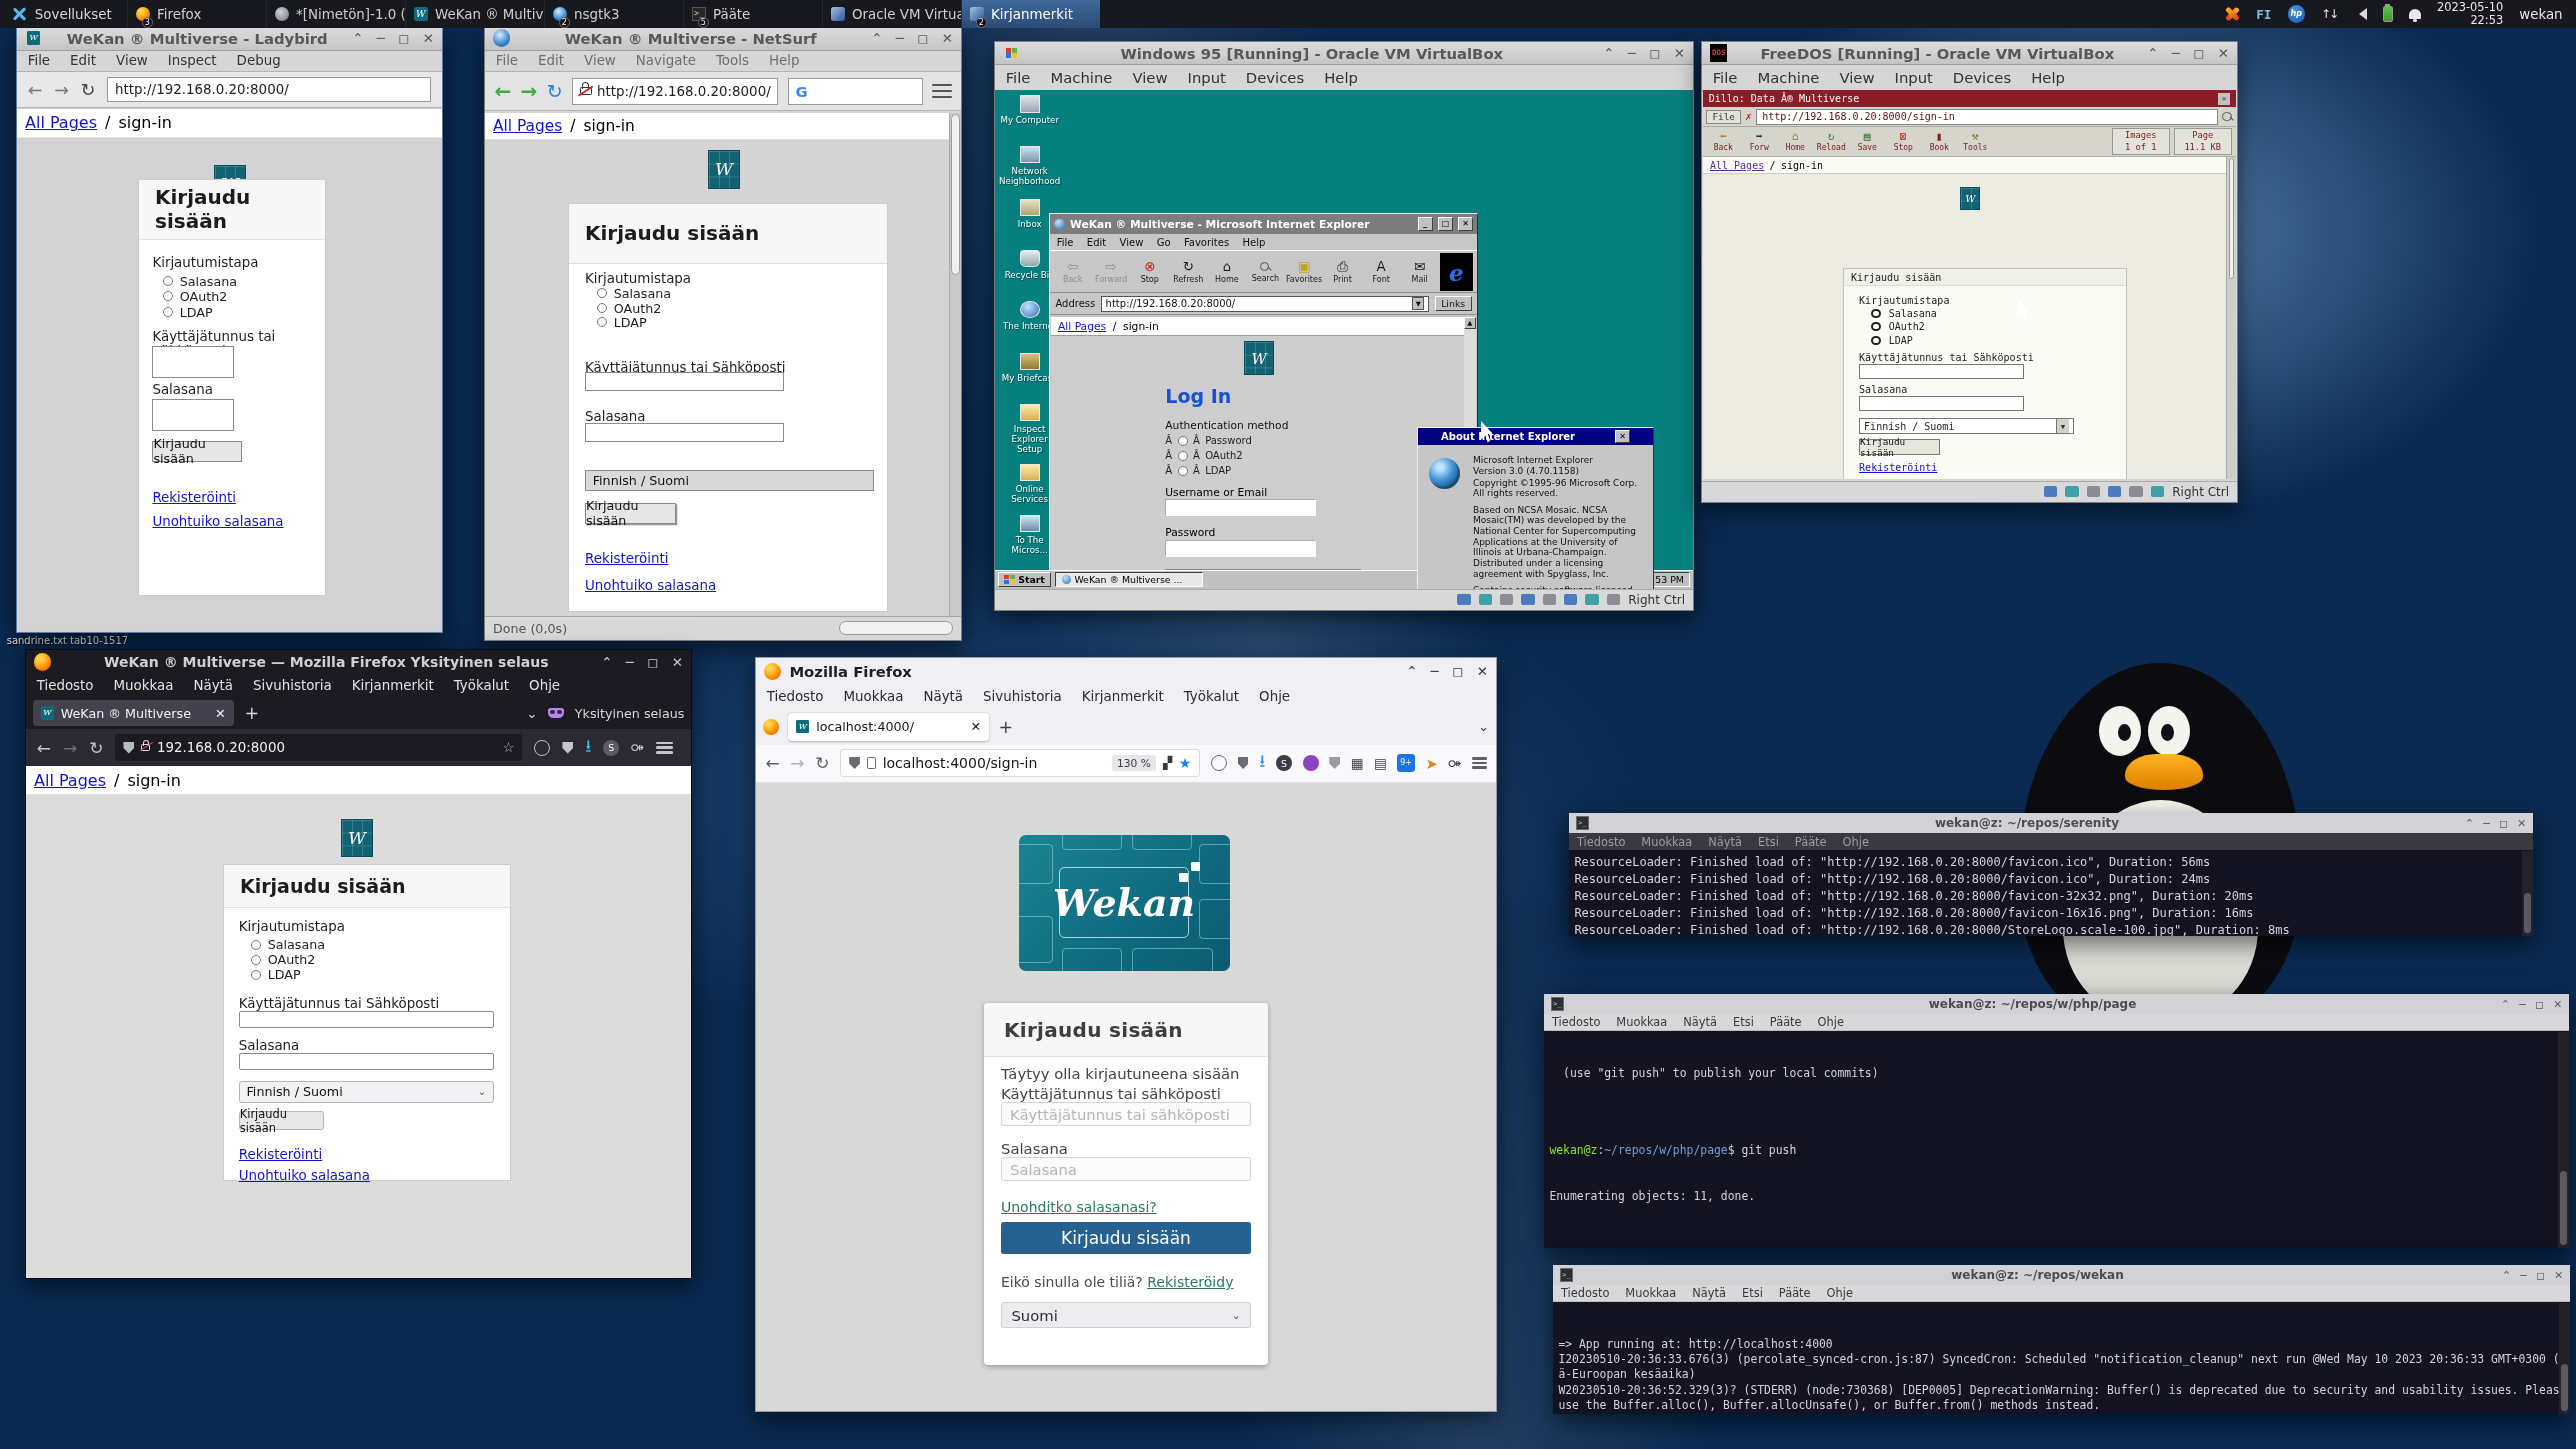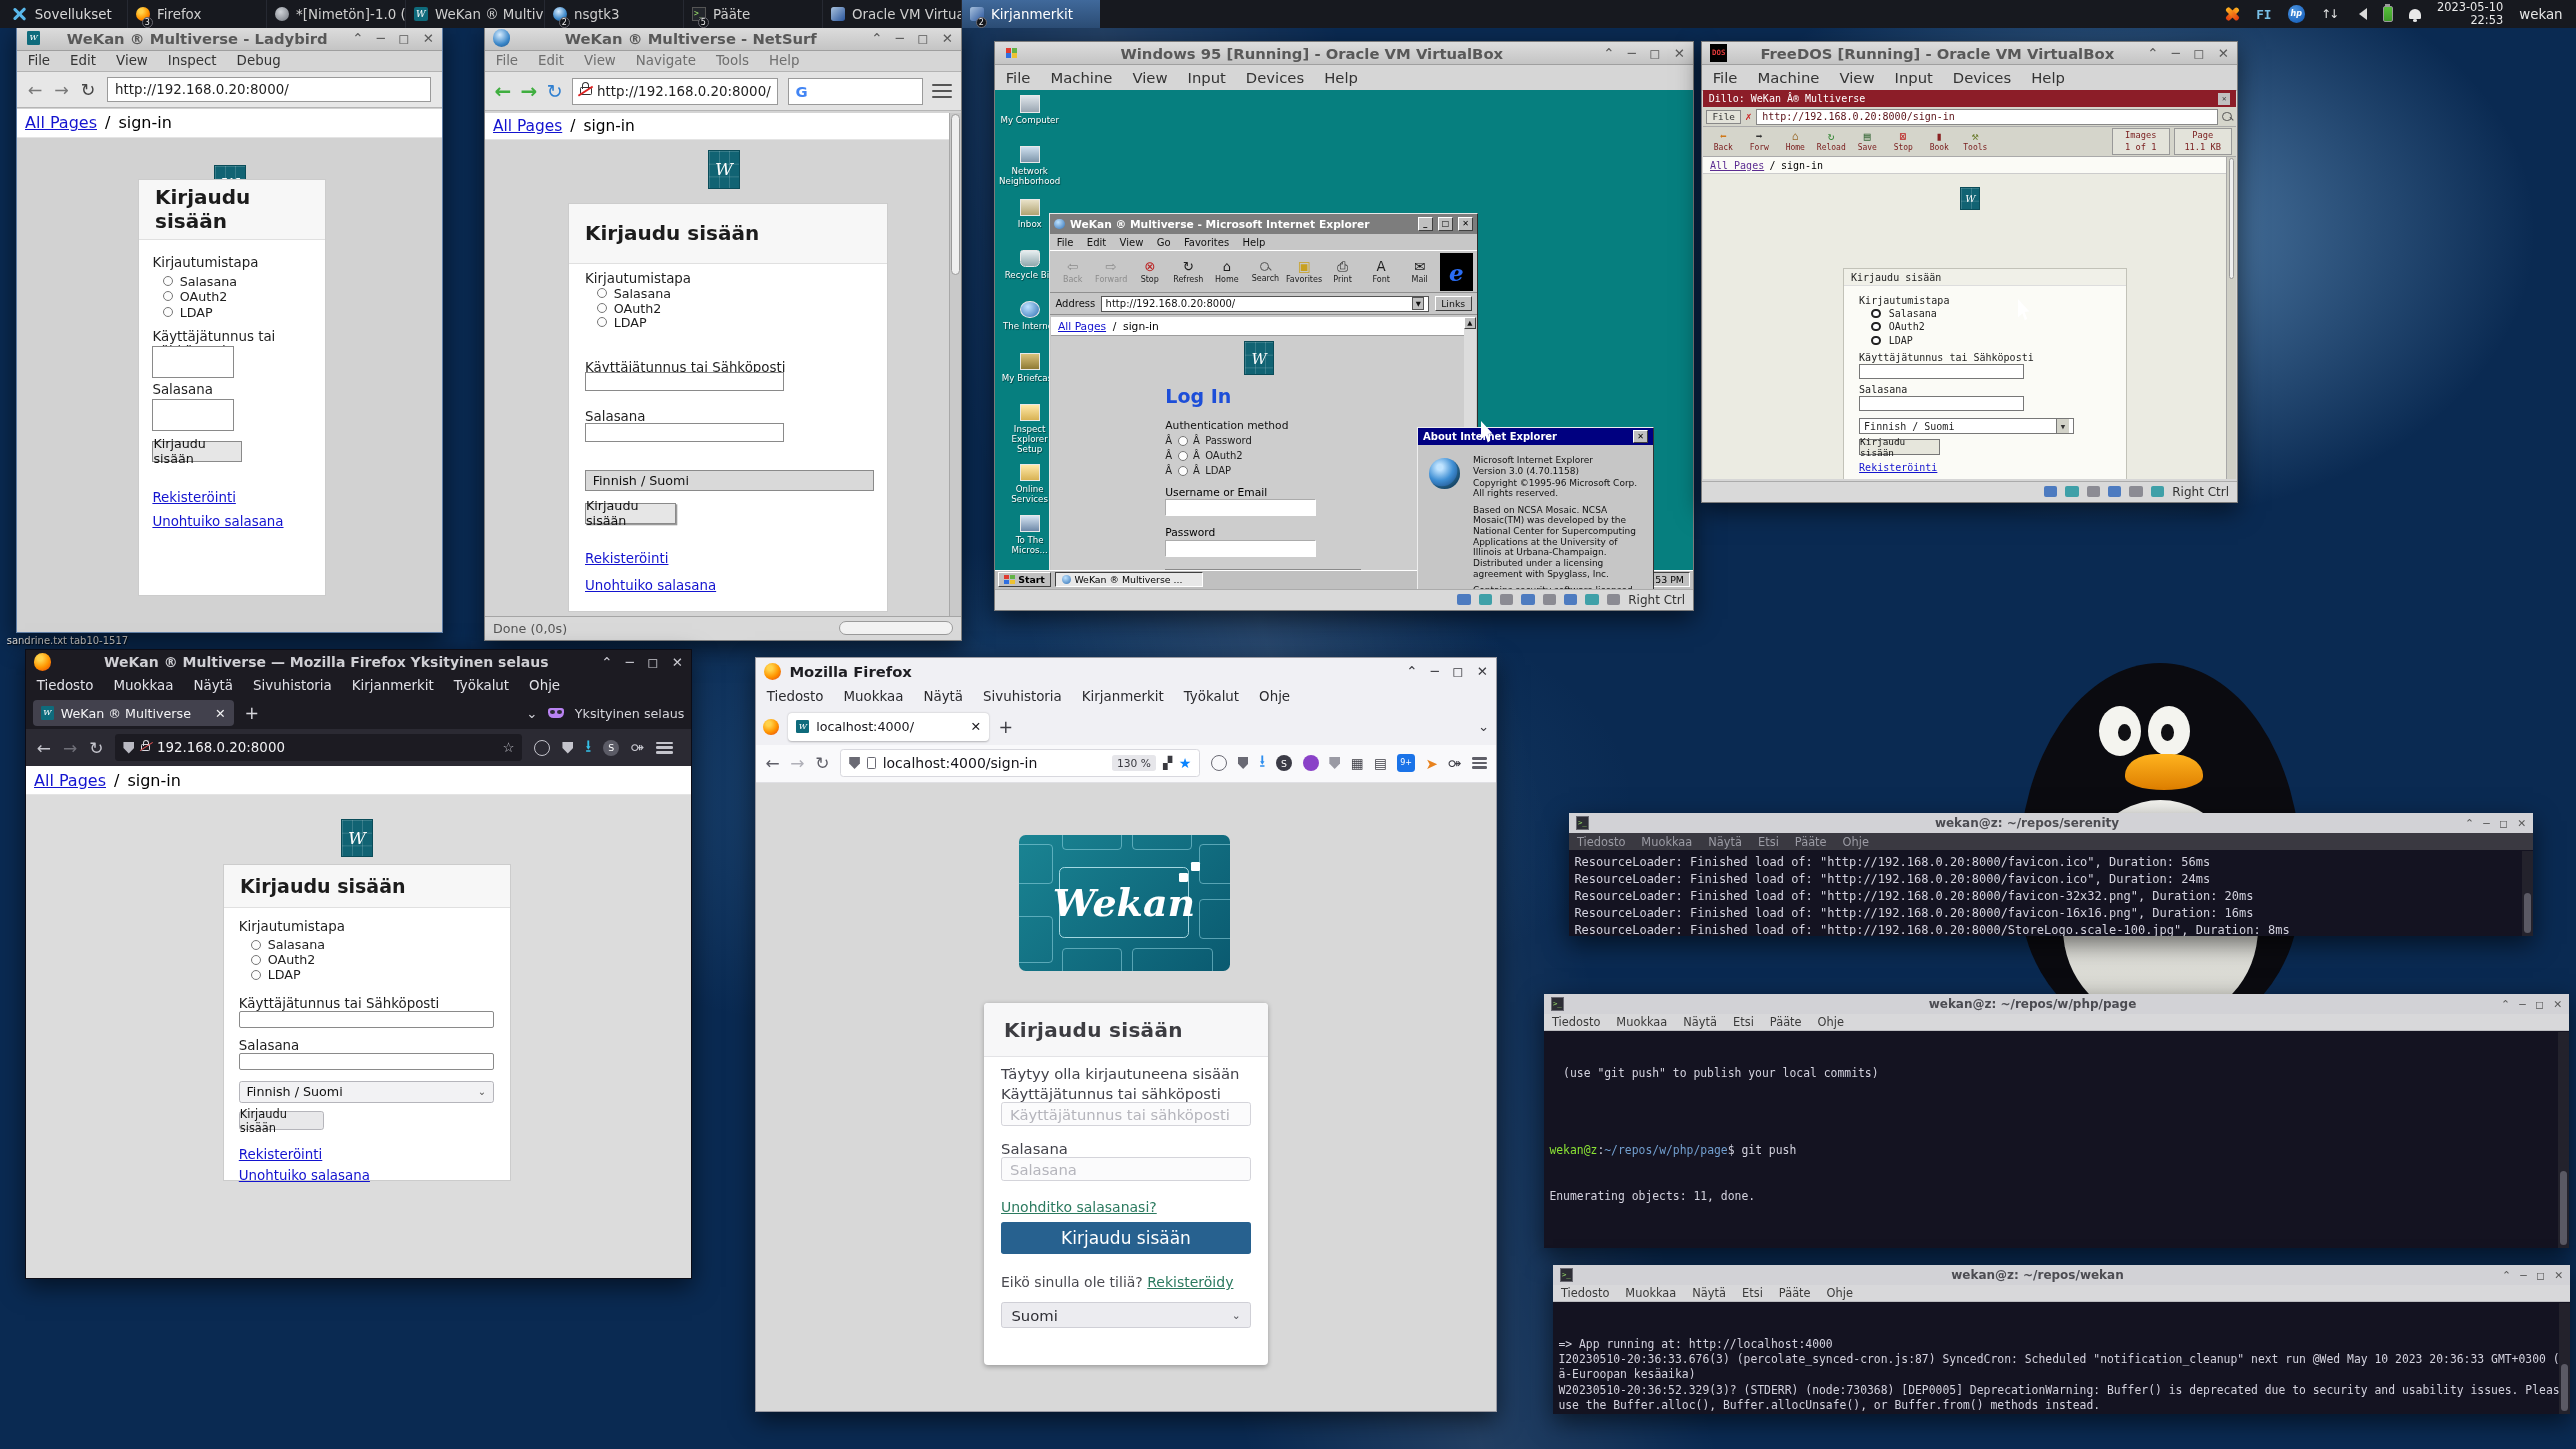--- a/index.html
+++ b/index.html
@@ -121,21 +121,21 @@
 .iestatus{position:absolute;left:1.3px;right:1.3px;bottom:1.3px;height:16px;display:flex;align-items:center;padding:0 5.4px;font-size:8.7px;color:#111;border-top:0.7px solid #fff;background:#c7c7c7}
 .iescroll{position:absolute;right:1.3px;top:103px;width:12px;bottom:19px;background:#dcdcdc}
 .sq{width:12px;height:12px;font-size:6.7px;display:flex;align-items:center;justify-content:center;color:#111}
 .w95task{position:absolute;left:0;right:0;height:19px;background:#c0c0c0;border-top:0.7px solid #fff;display:flex;align-items:center;gap:4px;padding:0 2.7px;font-size:9.4px;color:#000}
 .flag{width:10.7px;height:9.4px;display:grid;grid-template-columns:1fr 1fr;grid-template-rows:1fr 1fr;gap:0.7px}
 .flag b:nth-child(1){background:#e03a2f}.flag b:nth-child(2){background:#62b246}.flag b:nth-child(3){background:#2f6fe0}.flag b:nth-child(4){background:#eec230}
 .vbstatus{position:absolute;left:0;right:0;bottom:0;height:21.5px;background:#d9d9d9;border-top:0.7px solid #ababab;display:flex;align-items:center;justify-content:flex-end;gap:8px;padding:0 8px;font-size:12px;color:#333}
 .sic{width:13.4px;height:10.7px;border-radius:2px;background:#9fb4c8;flex:none}
 .sic.b{background:#4d7bc0}.sic.g{background:#8b8b93}.sic.t{background:#3fa0a8}
 .about{position:absolute;left:422px;top:337px;width:237px;height:199px;background:#c6c6c6;border-top:1.3px solid #eee;border-left:1.3px solid #eee;border-right:1.3px solid #333;border-bottom:1.3px solid #333;z-index:5}
-.abtitle{height:17.4px;background:#000080;color:#fff;font-weight:bold;font-size:10px;display:flex;align-items:center;padding:0 5px}
+.abtitle{height:17.4px;background:#000080;color:#fff;font-weight:bold;font-size:10px;display:flex;align-items:center;padding:0 23px}
 .abglobe{position:absolute;left:10.7px;top:29.5px;width:31px;height:31px;border-radius:50%;background:radial-gradient(circle at 35% 30%,#bfe3ff 10%,#3f8fd4 45%,#1b4c86 80%);box-shadow:inset -2.7px -2.7px 0 rgba(0,40,0,.25)}
 .abtext{position:absolute;left:55px;right:6.7px;top:27px;font-size:9px;line-height:10.7px;color:#111}
 .abtext p{margin-bottom:5.4px}
 
 #fd{left:1701px;top:41px;width:537px;height:462px;background:#d6d6d6;border:0.7px solid #7c7c7c}
 #fd .gtb{height:23px}
 #fd .gmb{height:25.5px;font-size:14.8px}
 .dosico{width:17.4px;height:17.4px;background:#000;color:#e23a3a;font:bold 7.4px "DejaVu Sans Mono",monospace;display:flex;align-items:center;justify-content:center}
 #dillo{position:absolute;left:1.3px;top:48px;right:1.3px;bottom:23px;background:#dcdcd2;font-family:"DejaVu Sans Mono",monospace}
 .dtitle{height:17.4px;background:#8c1d28;color:#fff;font-size:10px;display:flex;align-items:center;padding:0 5.4px;gap:5.4px}
@@ -635,21 +635,21 @@
   <div class="gmb">
     <span>File</span>
     <span>Machine</span>
     <span>View</span>
     <span>Input</span>
     <span>Devices</span>
     <span>Help</span>
   </div>
   <div id="dillo">
     <div class="dtitle">
-      <span style="flex:1">Dillo: WeKan Â® Multiverse</span>
+      <span style="flex:1">Dillo: Data Â® Multiverse</span>
       <span style="width:12px;height:12px;background:#c0c0c0;color:#333;display:flex;align-items:center;justify-content:center;font-size:7.4px">✕</span>
     </div>
     <div class="durl">
       <span style="border:0.7px solid #888;background:#e3e3da;padding:0.7px 5.4px;font-size:9.4px;color:#333">File</span>
       <span style="color:#c22;font-weight:bold">✗</span>
       <div class="fld">
           <span>http://192.168.0.20:8000/sign-in</span>
         </div>
       <span class="mag"></span>
     </div>

